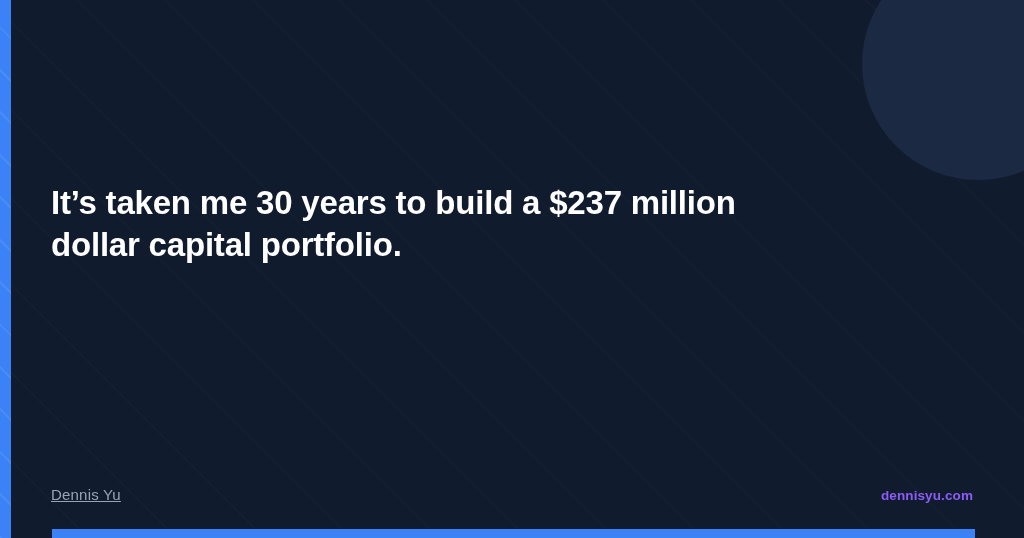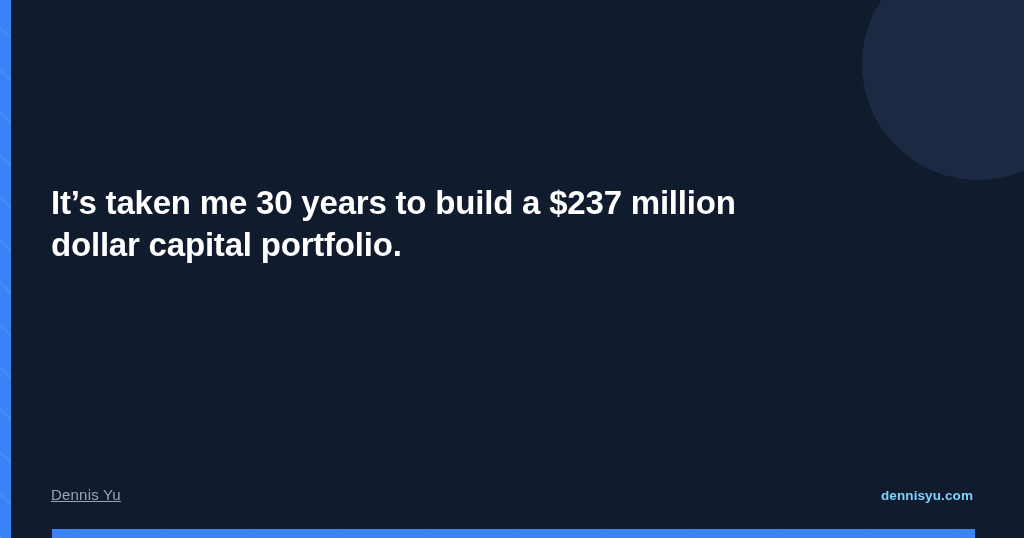--- a/index.html
+++ b/index.html
@@ -103,21 +103,21 @@
     font-size: 15px;
     font-weight: normal;
     letter-spacing: 0.2px;
     text-decoration: underline;
   }
 
   .site-link {
     position: absolute;
     right: 51px;
     top: 488px;
-    color: #7dd3fc;
+    color: #8b5cf6;
     font-size: 13.5px;
     font-weight: bold;
     letter-spacing: 0.1px;
     text-decoration: none;
   }
 </style>
 </head>
 <body>
 
 <div class="slide">

